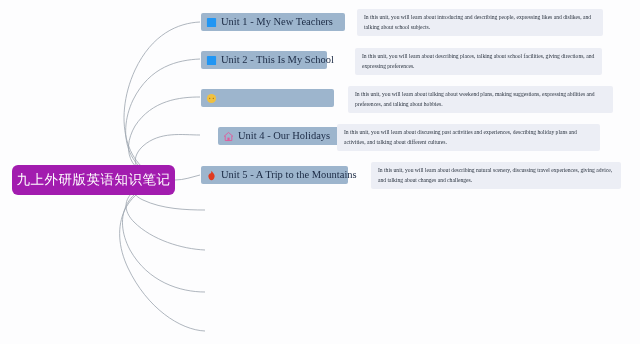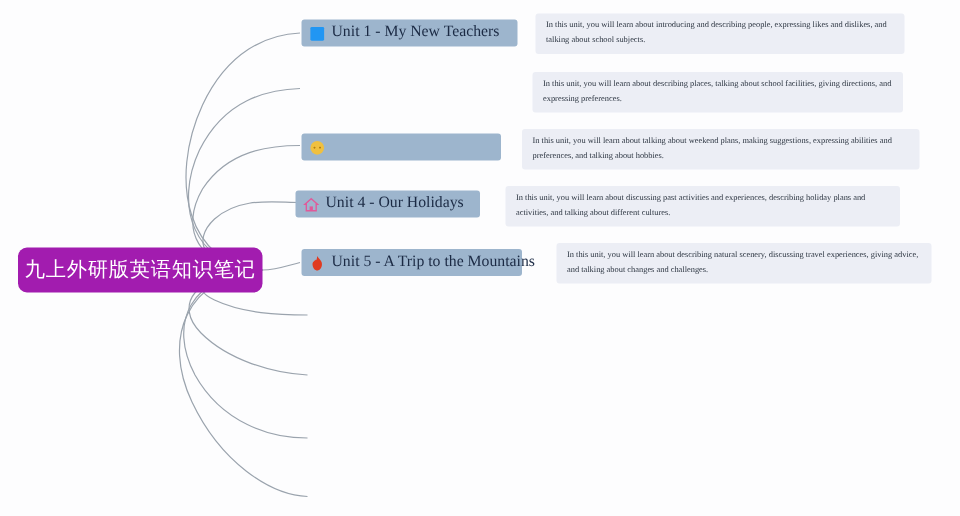--- a/index.html
+++ b/index.html
@@ -103,31 +103,37 @@
   </div>
 
   <div class="unit-node" style="left:201px; top:13px; width:144px;">
     <svg class="unit-icon" viewBox="0 0 12 12">
       <rect x="1" y="1" width="10" height="10" rx="1" fill="#2196f3"></rect>
     </svg>
     <span class="unit-label">Unit 1 - My New Teachers</span>
   </div>
   <div class="desc-box" style="left:357px; top:9px; width:246px; height:27px;">In this unit, you will learn about introducing and describing people, expressing likes and dislikes, and talking about school subjects.</div>
 
+  <div class="unit-node" style="left:201px; top:51px; width:126px;">
+    <svg class="unit-icon" viewBox="0 0 12 12">
+      <rect x="1" y="1" width="10" height="10" rx="1" fill="#2196f3"></rect>
+    </svg>
+    <span class="unit-label">Unit 2 - This Is My School</span>
+  </div>
   <div class="desc-box" style="left:355px; top:48px; width:247px; height:27px;">In this unit, you will learn about describing places, talking about school facilities, giving directions, and expressing preferences.</div>
 
   <div class="unit-node" style="left:201px; top:89px; width:133px;">
     <svg class="unit-icon" viewBox="0 0 12 12">
       <circle cx="6" cy="6" r="5" fill="#f0c040"></circle>
       <path d="M4 5.2a0.7 0.7 0 1 0 0.01 0M8 5.2a0.7 0.7 0 1 0 0.01 0" fill="#b07c10"></path>
     </svg>
   </div>
   <div class="desc-box" style="left:348px; top:86px; width:265px; height:27px;">In this unit, you will learn about talking about weekend plans, making suggestions, expressing abilities and preferences, and talking about hobbies.</div>
 
-  <div class="unit-node" style="left:197px; top:127px; width:123px;">
+  <div class="unit-node" style="left:218px; top:127px; width:123px;">
     <svg class="unit-icon" viewBox="0 0 12 12">
       <path d="M6 1.6 L10.6 5.6 L9.6 5.6 L9.6 10.4 L2.4 10.4 L2.4 5.6 L1.4 5.6 Z" fill="none" stroke="#e05a9a" stroke-width="1"></path>
       <rect x="4.8" y="7.2" width="2.4" height="3.2" fill="#e05a9a"></rect>
     </svg>
     <span class="unit-label">Unit 4 - Our Holidays</span>
   </div>
   <div class="desc-box" style="left:337px; top:124px; width:263px; height:27px;">In this unit, you will learn about discussing past activities and experiences, describing holiday plans and activities, and talking about different cultures.</div>
 
   <div class="unit-node" style="left:201px; top:166px; width:147px;text-align:right;">
     <svg class="unit-icon" viewBox="0 0 12 12">

